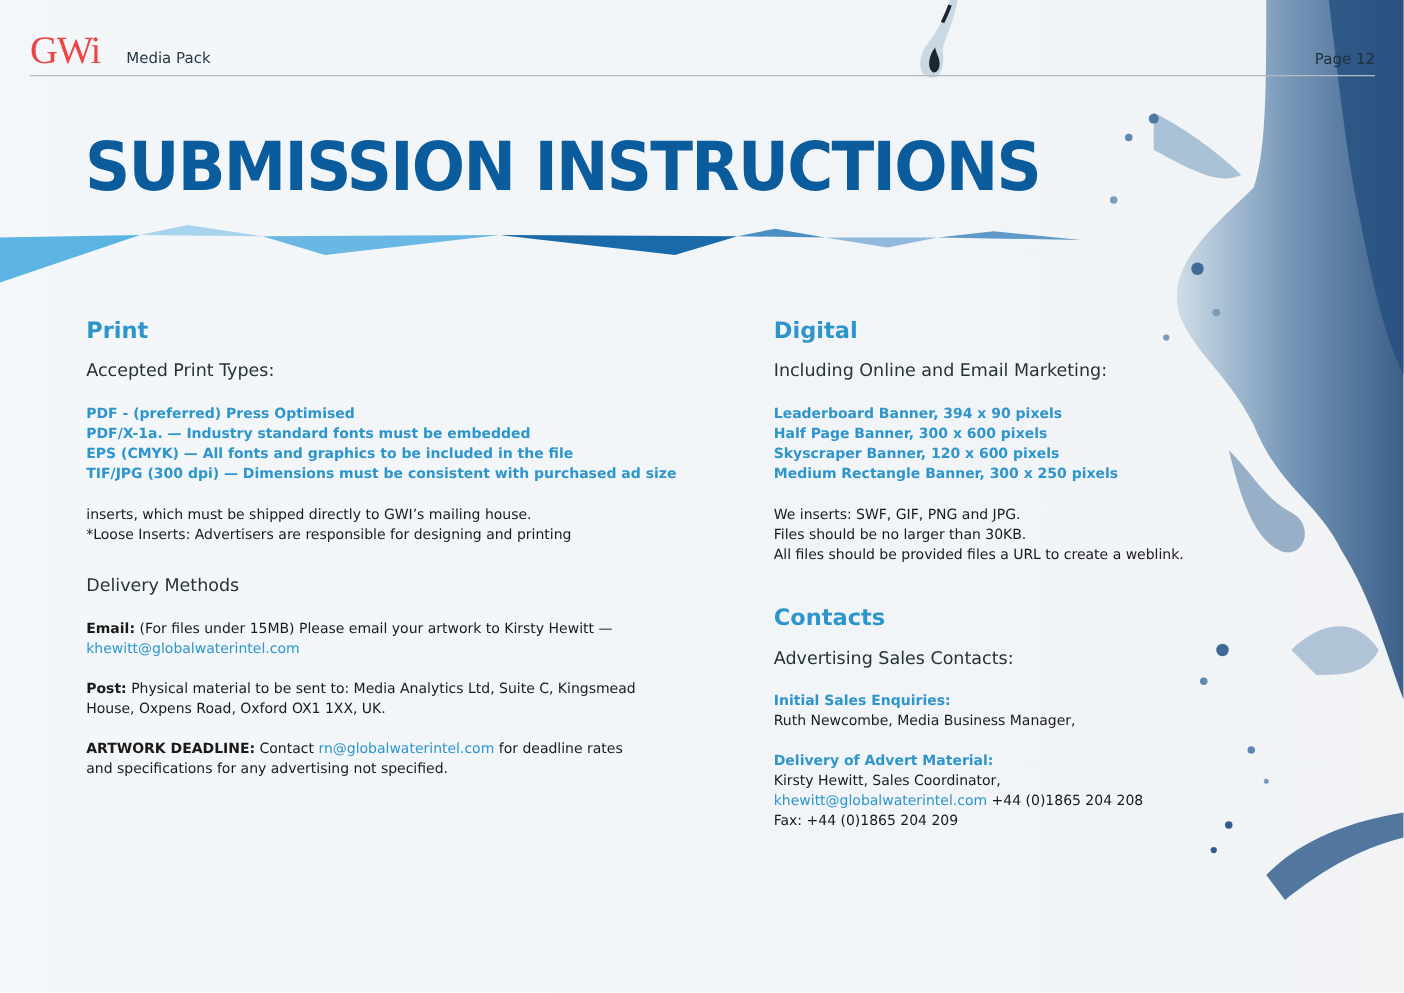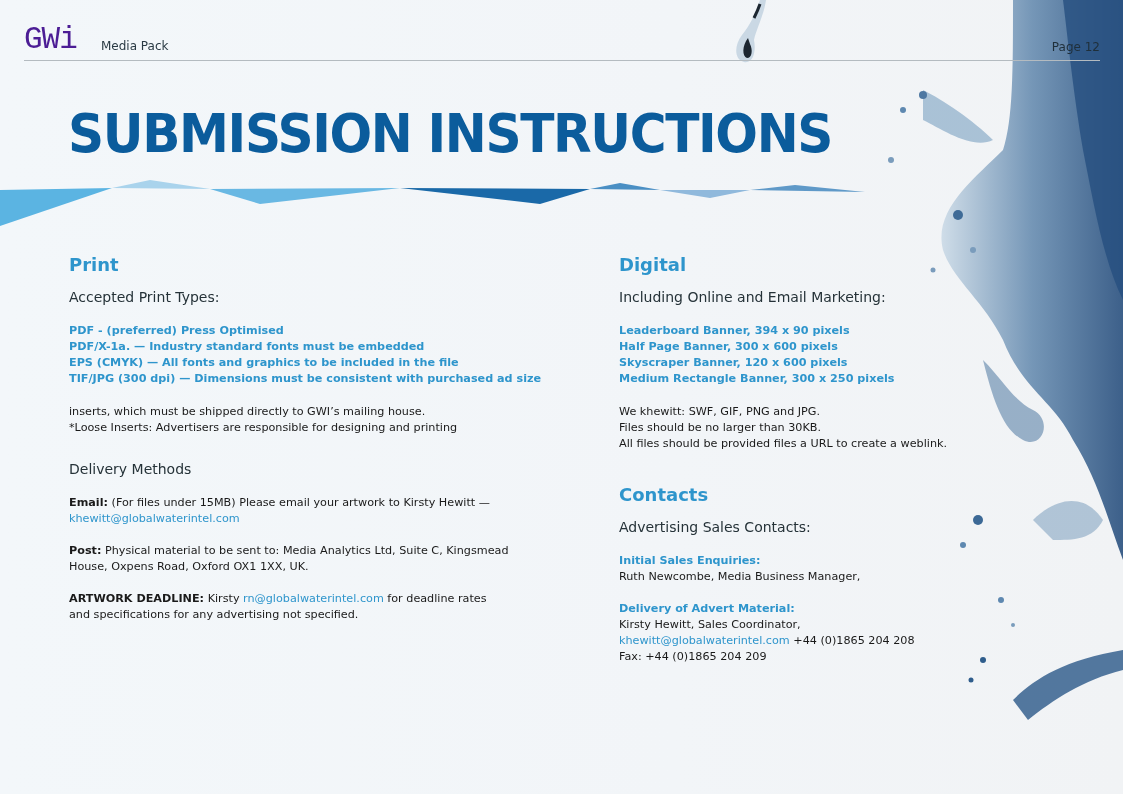--- a/index.html
+++ b/index.html
@@ -4,21 +4,21 @@
   <style>
     html, body { margin:0; padding:0; }
     body {
       width:1123px; height:794px; overflow:hidden; position:relative;
       background: linear-gradient(90deg, #f3f7fa 0%, #f2f5f8 60%, #f1f3f5 100%);
       font-family: "DejaVu Sans", sans-serif;
       color:#1c1c1c;
     }
     .splash { position:absolute; right:0; top:0; width:260px; height:794px; }
     .header { position:absolute; left:24px; top:22px; width:1076px; height:40px; }
-    .logo { position:absolute; left:0; top:0; font-family:Liberation Mono, monospace; font-size:31px; color:#4c1d95; letter-spacing:-1px; font-weight:400; }
+    .logo { position:absolute; left:0; top:0; font-family:Liberation Serif, serif; font-size:31px; color:#ef4444; letter-spacing:-1px; font-weight:400; }
     .media-pack { position:absolute; left:77px; top:17px; font-size:12px; color:#2a3a44; }
     .page-num { position:absolute; right:0; top:18px; font-size:12px; color:#1f2f3a; }
     .header-rule { position:absolute; left:0; top:38px; width:1076px; height:1px; background:#b4bbc0; }
     .title { position:absolute; left:68px; top:102px; font-family:"DejaVu Sans", sans-serif; font-weight:bold; font-size:54px; color:#0b5c9c; letter-spacing:-1.5px; white-space:nowrap; transform:scaleX(0.93); transform-origin:left; }
     .wave { position:absolute; left:0; top:180px; width:900px; height:60px; }
     .col { position:absolute; top:254px; }
     .col-left { left:69px; width:460px; }
     .col-right { left:619px; width:360px; }
     .h2 { font-size:18px; color:#2e95cc; font-weight:600; margin:0 0 12px 0; line-height:22px; }
     .h3 { font-size:14px; color:#253238; margin:0 0 17px 0; line-height:18px; }
@@ -105,36 +105,36 @@
     <div><span class="strong">Email:</span><span> (For files under 15MB) Please email your artwork to Kirsty Hewitt —</span></div>
     <div><a class="link">khewitt@globalwaterintel.com</a></div>
   </div>
 
   <div class="p">
     <div><span class="strong">Post:</span><span> Physical material to be sent to: Media Analytics Ltd, Suite C, Kingsmead</span></div>
     <div>House, Oxpens Road, Oxford OX1 1XX, UK.</div>
   </div>
 
   <div class="p">
-    <div><span class="strong">ARTWORK DEADLINE:</span><span> Kirsty </span><a class="link">rn@globalwaterintel.com</a><span> for deadline rates</span></div>
+    <div><span class="strong">ARTWORK DEADLINE:</span><span> Contact </span><a class="link">rn@globalwaterintel.com</a><span> for deadline rates</span></div>
     <div>and specifications for any advertising not specified.</div>
   </div>
 </div>
 
 <div class="col col-right">
   <div class="h2">Digital</div>
   <div class="h3">Including Online and Email Marketing:</div>
   <div class="list">
     <div>Leaderboard Banner, 394 x 90 pixels</div>
     <div>Half Page Banner, 300 x 600 pixels</div>
     <div>Skyscraper Banner, 120 x 600 pixels</div>
     <div>Medium Rectangle Banner, 300 x 250 pixels</div>
   </div>
   <div class="p">
-    <div>We khewitt: SWF, GIF, PNG and JPG.</div>
+    <div>We inserts: SWF, GIF, PNG and JPG.</div>
     <div>Files should be no larger than 30KB.</div>
     <div style="white-space:nowrap;">All files should be provided files a URL to create a weblink.</div>
   </div>
 
   <div class="h2" style="margin-top:32px;">Contacts</div>
   <div class="h3">Advertising Sales Contacts:</div>
 
   <div class="p">
     <div class="accent">Initial Sales Enquiries:</div>
     <div>Ruth Newcombe, Media Business Manager,</div>

